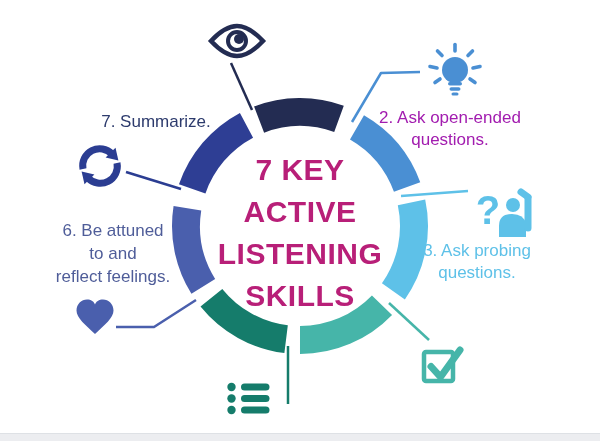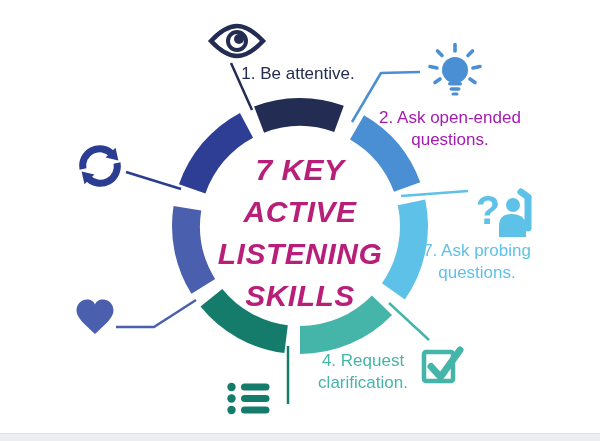--- a/index.html
+++ b/index.html
@@ -4,21 +4,21 @@
 <style>
   html,body{margin:0;padding:0;background:#ffffff;}
   .stage{
     position:relative;width:600px;height:441px;background:#ffffff;overflow:hidden;
     font-family:"Liberation Sans","DejaVu Sans",sans-serif;
   }
   .layer{position:absolute;left:0;top:0;}
   .center-title{
     position:absolute;left:300px;top:149px;transform:translateX(-50%);
     width:max-content;text-align:center;white-space:pre-line;
-    font-size:30px;font-weight:bold;line-height:42px;letter-spacing:0.5px;font-style:italic;
+    font-size:30px;font-weight:bold;line-height:42px;letter-spacing:0.5px;
   }
   .step-label{
     position:absolute;transform:translateX(-50%);
     width:max-content;text-align:center;white-space:pre-line;
     font-size:17px;line-height:22px;
   }
   #label-1{left:298px;top:63px;}
   #label-2{left:450px;top:107px;}
   #label-3{left:477px;top:240px;}
   #label-4{left:363px;top:350px;}
@@ -113,22 +113,23 @@
       <polygon points="15.5,-18.3 5.6,-8.5 18.4,-5.6" fill="#2b3d92"></polygon>
       <polygon points="-15.5,18.3 -5.6,8.5 -18.4,5.6" fill="#2b3d92"></polygon>
     </g>
   </svg>
 
   <div class="center-title" style="color: rgb(184, 31, 120);">7 KEY
 ACTIVE
 LISTENING
 SKILLS</div>
 
-  <div class="step-label" id="label-1" style="color: rgb(35, 44, 82);">1. Be attentive.</div>
   <div class="step-label" id="label-2" style="color: #a21caf;">2. Ask open-ended
 questions.</div>
-  <div class="step-label" id="label-3" style="color: rgb(94, 193, 232);">7. Ask probing
+  <div class="step-label" id="label-3" style="color: rgb(94, 193, 232);">3. Ask probing
 questions.</div>
-  <div class="step-label" id="label-4" style="color: rgb(70, 181, 169);">4. Request
-clarification.</div>
+  <div class="step-label" id="label-6" style="color: rgb(79, 93, 153);">6. Be attuned
+to and
+reflect feelings.</div>
+  <div class="step-label" id="label-7" style="color: rgb(45, 59, 109);">7. Summarize.</div>
 
   <div class="bottom-strip"></div>
 </div>
 
 </body></html>

